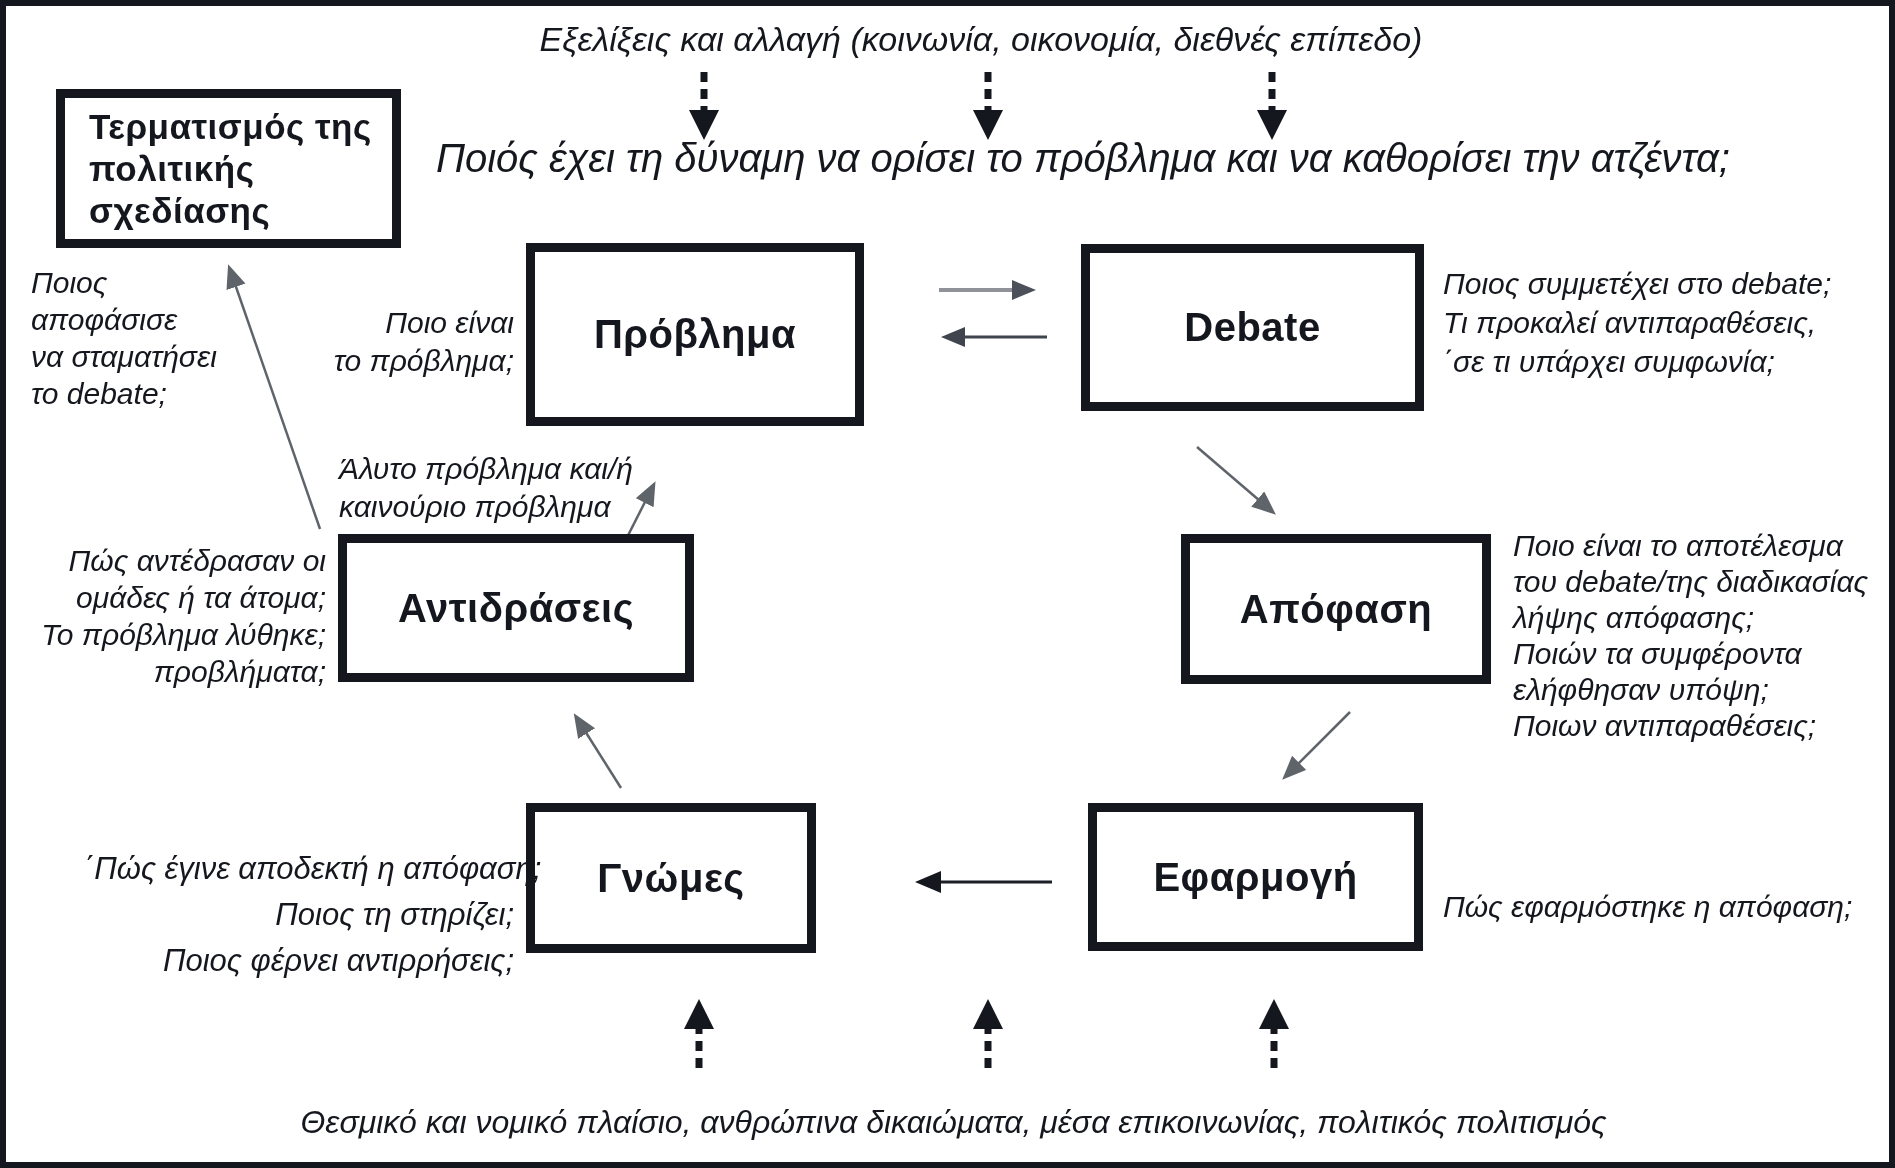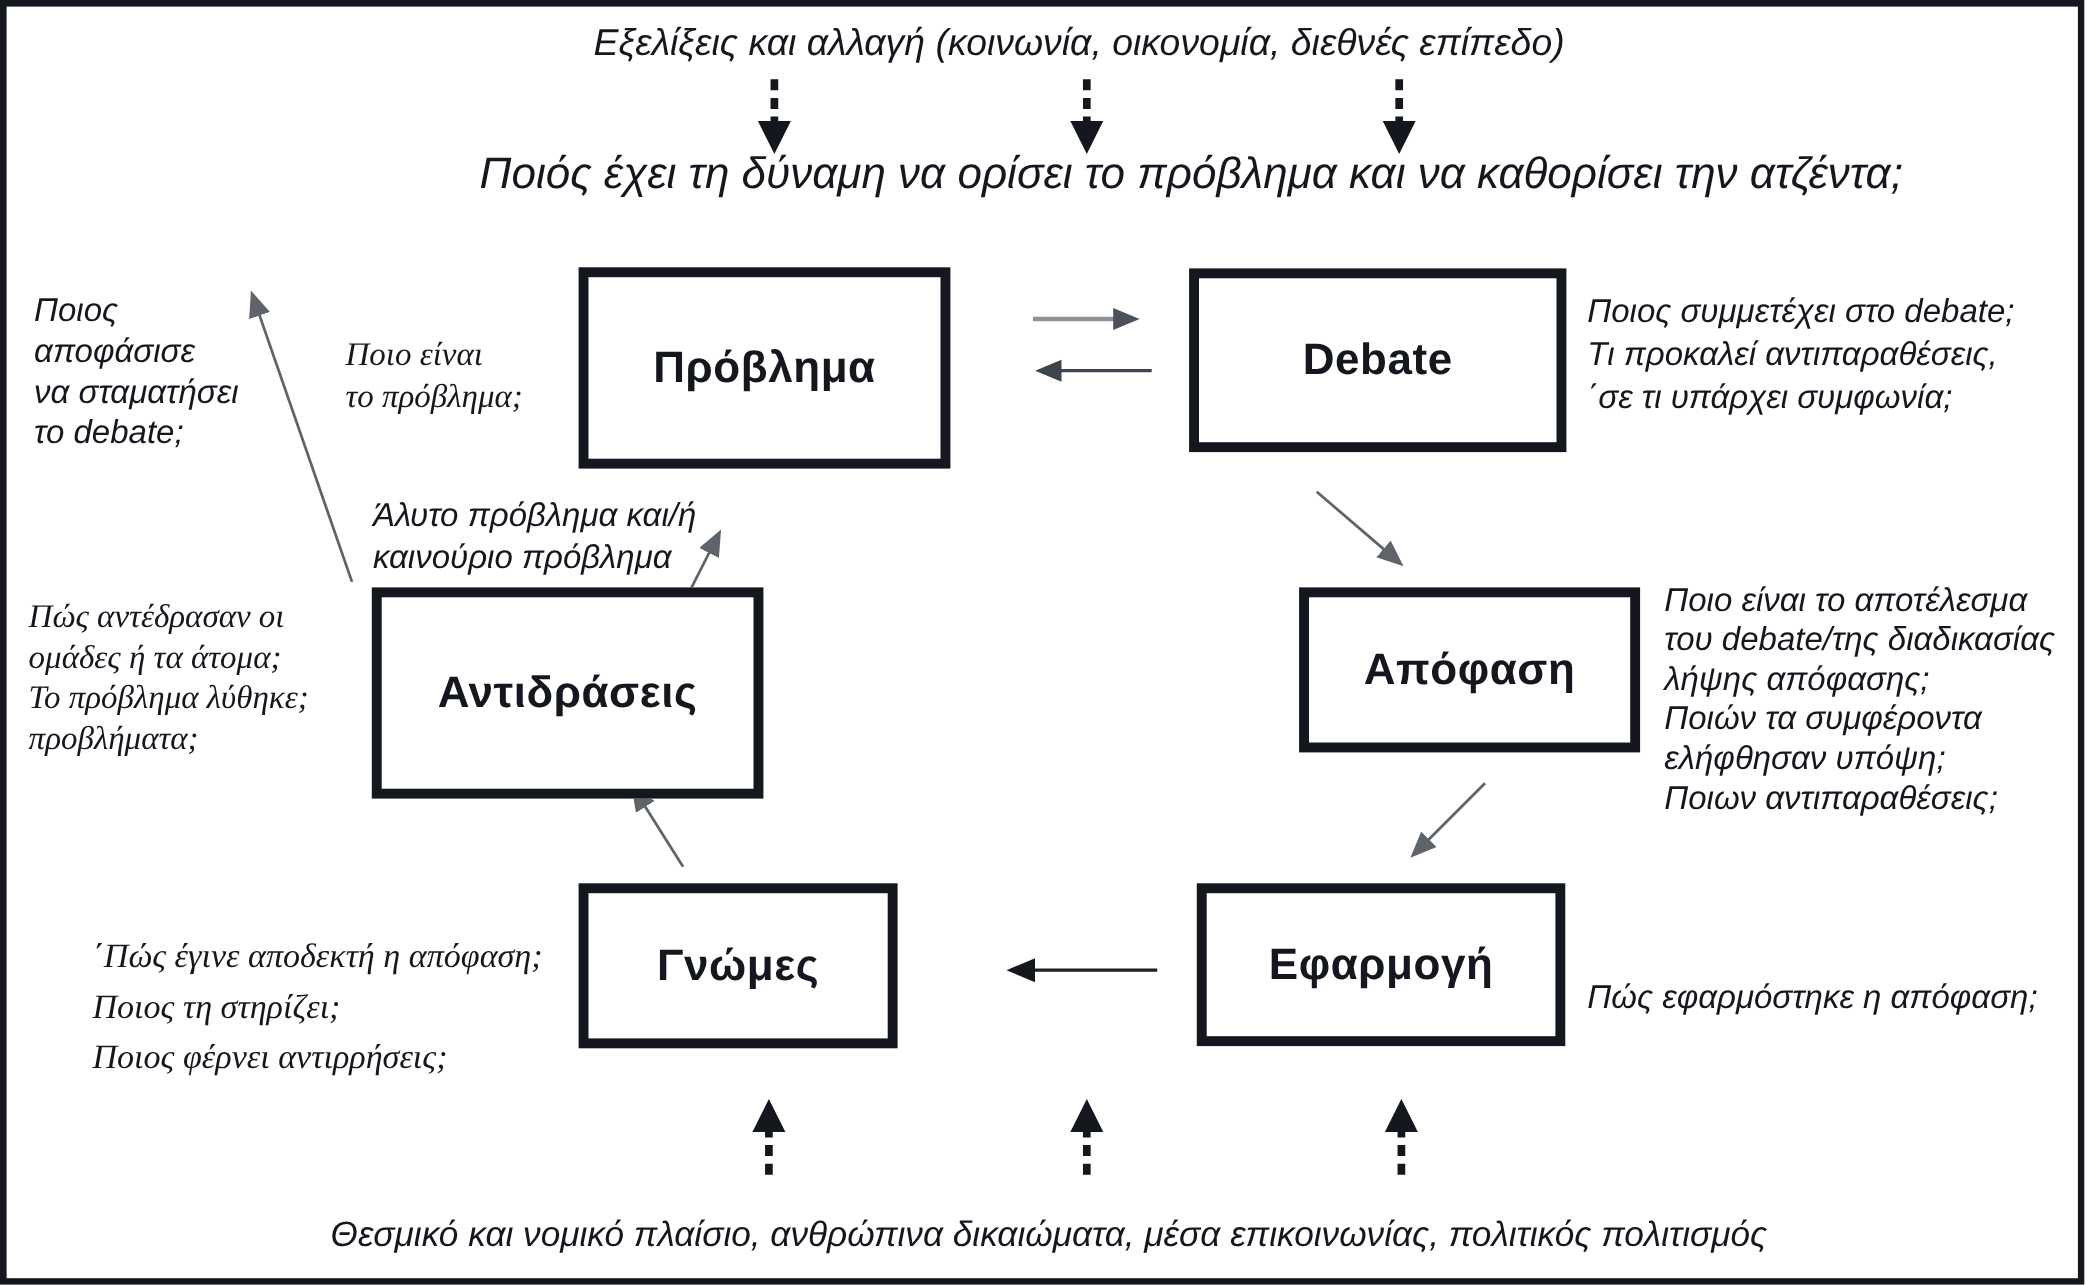--- a/index.html
+++ b/index.html
@@ -41,21 +41,21 @@
     line-height:1.2;
     white-space:normal;
   }
   .ann{
     position:absolute;
     font-style:italic;
     font-size:30px;
     line-height:37px;
     white-space:nowrap;
   }
-  .ann.right{text-align:left;font-family:Liberation Serif, serif;}
+  .ann.right{text-align:right;}
   .banner{
     position:absolute;
     font-style:italic;
     font-size:34px;
     text-align:center;
     white-space:nowrap;
   }
 </style>
 </head>
 <body>
@@ -102,34 +102,41 @@
 
     <line x1="314" y1="523" x2="229" y2="278" stroke="#5f646b" stroke-width="2.5" marker-end="url(#mgray)"></line>
 
     <line x1="608" y1="557" x2="640" y2="494" stroke="#5f646b" stroke-width="2.5" marker-end="url(#mgray)"></line>
   </svg>
 
   <div class="banner" style="left:305px;top:14px;width:1340px;">Εξελίξεις και αλλαγή (κοινωνία, οικονομία, διεθνές επίπεδο)</div>
   <div class="banner" style="left:430px;top:130px;width:1200px;font-size:40px;">Ποιός έχει τη δύναμη να ορίσει το πρόβλημα και να καθορίσει την ατζέντα;</div>
   <div class="banner" style="left:0px;top:1098px;width:1895px;font-size:32px;">Θεσμικό και νομικό πλαίσιο, ανθρώπινα δικαιώματα, μέσα επικοινωνίας, πολιτικός πολιτισμός</div>
 
+  <div class="node terminate" style="left:50px;top:83px;width:345px;height:159px;">
+    <div class="lbl">
+        <div>Τερματισμός της</div>
+        <div>πολιτικής</div>
+        <div>σχεδίασης</div>
+      </div>
+  </div>
 
   <div class="node" style="left:520px;top:237px;width:338px;height:183px;">
     <div class="lbl">Πρόβλημα</div>
   </div>
 
   <div class="node" style="left:1075px;top:238px;width:343px;height:167px;">
     <div class="lbl">Debate</div>
   </div>
 
   <div class="node" style="left:1175px;top:528px;width:310px;height:150px;">
     <div class="lbl">Απόφαση</div>
   </div>
 
-  <div class="node" style="left:332px;top:528px;width:356px;height:192px;">
+  <div class="node" style="left:332px;top:528px;width:356px;height:148px;">
     <div class="lbl">Αντιδράσεις</div>
   </div>
 
   <div class="node" style="left:520px;top:797px;width:290px;height:150px;">
     <div class="lbl">Γνώμες</div>
   </div>
 
   <div class="node" style="left:1082px;top:797px;width:335px;height:148px;">
     <div class="lbl">Εφαρμογή</div>
   </div>

